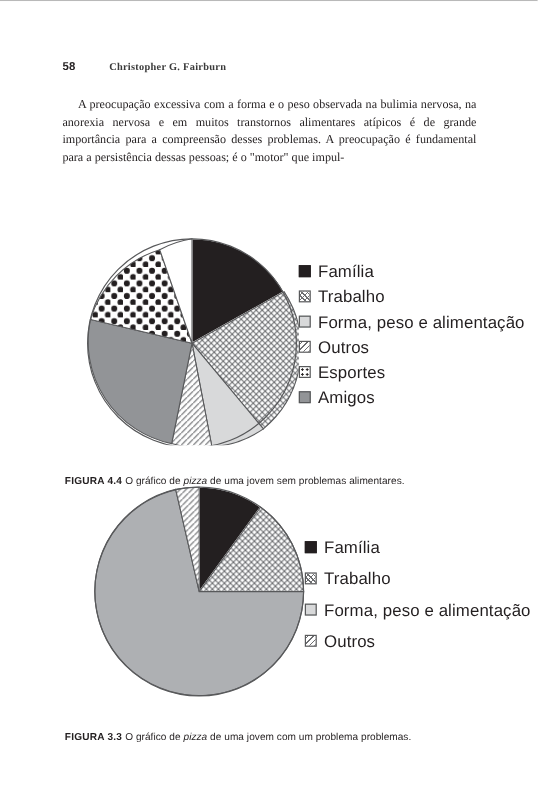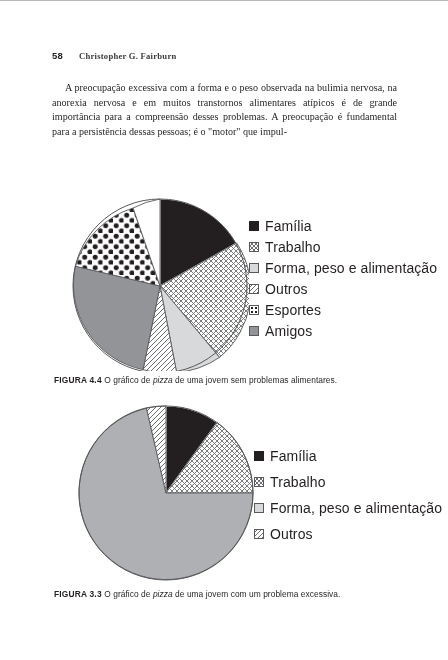--- a/index.html
+++ b/index.html
@@ -24,21 +24,21 @@
     background: #fff;
   }
 
   
   .runhead {
     position: absolute;
     left: 52px;
     top: 49px;
     display: flex;
     align-items: baseline;
-    gap: 16px;
+    gap: 28px;
   }
   .runhead .folio {
     font-family: "Liberation Sans", sans-serif;
     font-weight: bold;
     font-size: 9.5px;
     letter-spacing: 0.2px;
     color: #231f20;
   }
   .runhead .author {
     font-family: "Liberation Serif", serif;
@@ -127,20 +127,21 @@
 
   
   .caption {
     position: absolute;
     left: 54px;
     width: 350px;
     font-family: "Liberation Sans", sans-serif;
     font-size: 8.4px;
     color: #231f20;
     letter-spacing: 0.05px;
+    margin-top: 20px;
   }
   #caption-4-4 { top: 184px; }
   #caption-4-5 { top: 188px; }
   .caption b { font-weight: bold; letter-spacing: 0.2px; }
   .caption i { font-style: italic; }
   .caption .seg { white-space: normal; }
 </style>
 </head>
 <body>
 
@@ -267,17 +268,17 @@
         <span class="swatch fill-gray-light"></span>
         <span class="legend-label">Forma, peso e alimentação</span>
       </div>
       <div class="legend-item">
         <span class="swatch fill-diagonal"></span>
         <span class="legend-label">Outros</span>
       </div>
     </div>
 
     <div class="caption" id="caption-4-5">
-      <b>FIGURA 3.3 </b><span class="seg">O gráfico de </span><i>pizza</i><span class="seg"> de uma jovem com um problema excessiva.</span>
+      <b>FIGURA 3.3 </b><span class="seg">O gráfico de </span><i>pizza</i><span class="seg"> de uma jovem com um problema problemas.</span>
     </div>
   </div>
 
 </div>
 
 </body></html>

